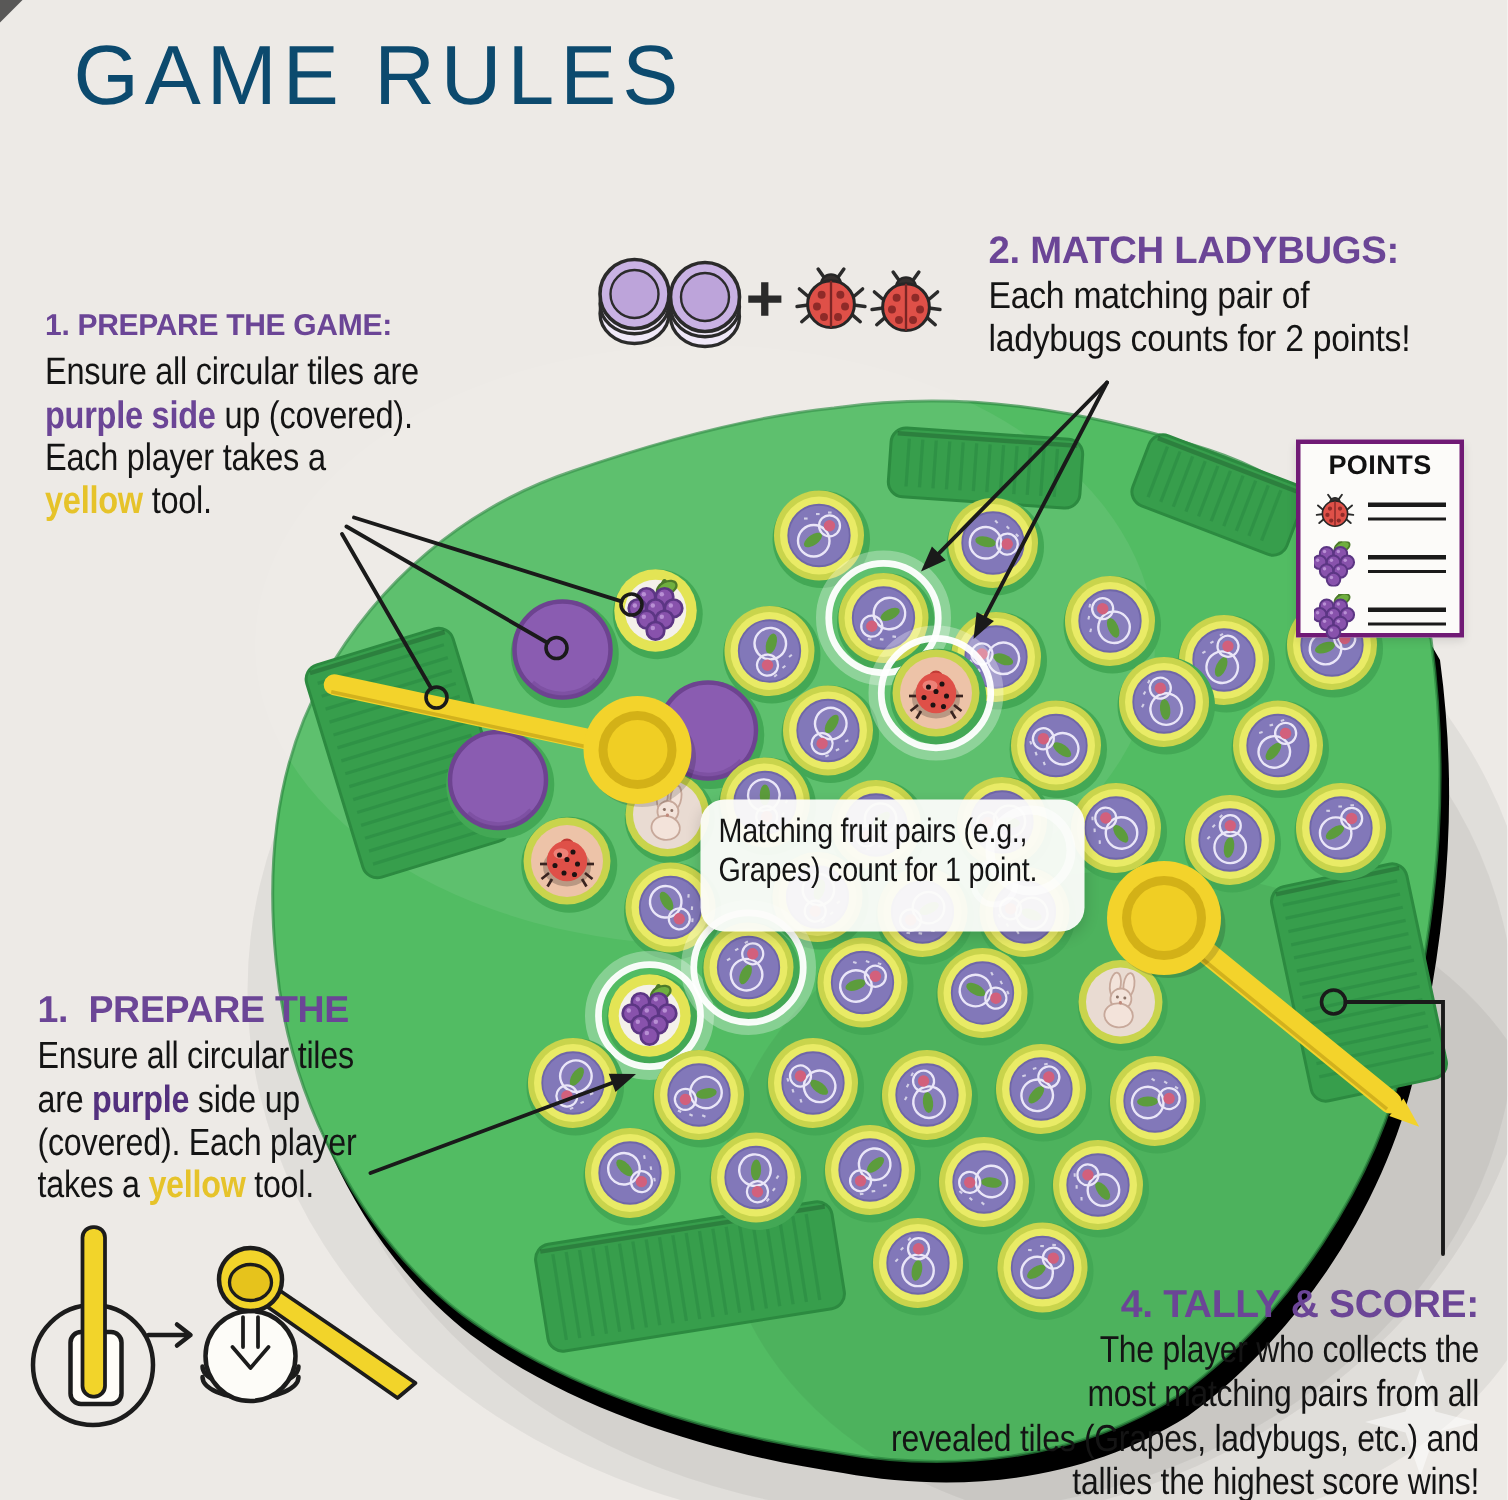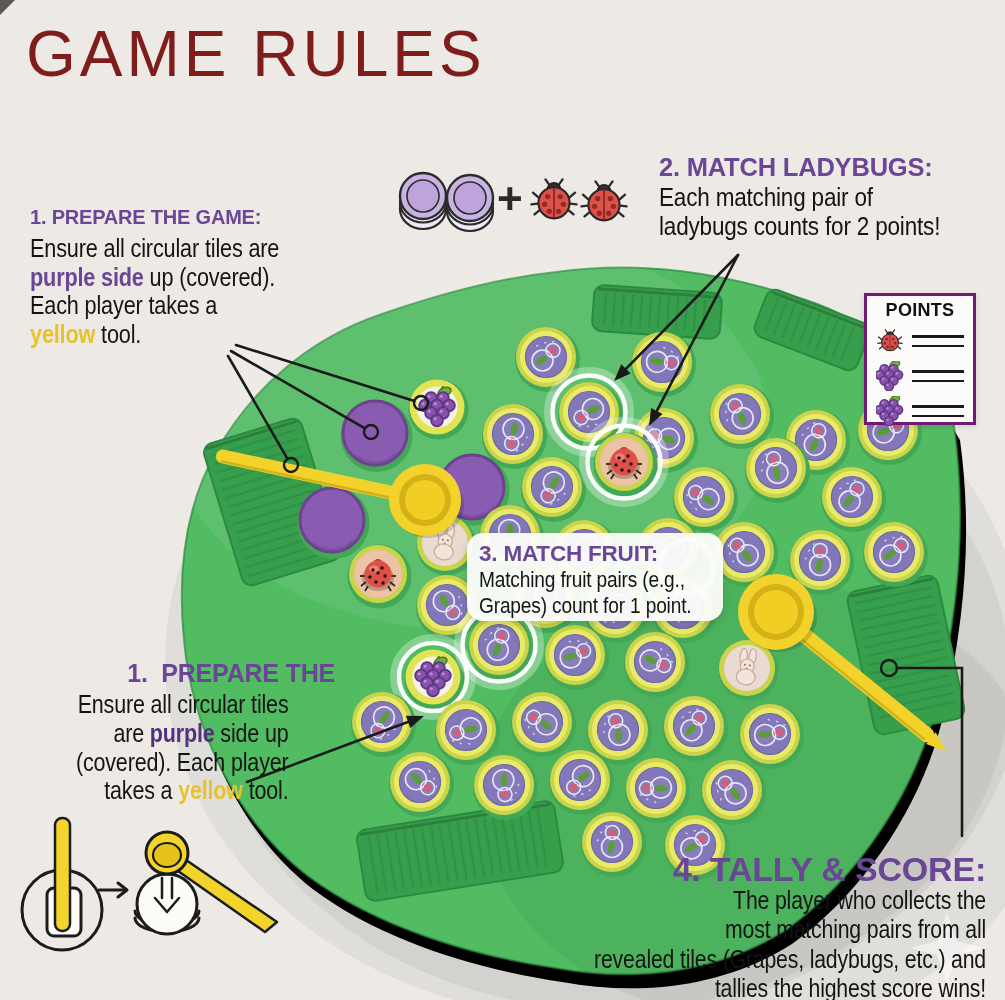--- a/index.html
+++ b/index.html
@@ -1,19 +1,19 @@
 <!DOCTYPE html>
 <html><head>
 <meta charset="utf-8">
 <style>
   html,body{margin:0;padding:0;}
   .stage{position:relative;width:1005px;height:1000px;background:#edeae6;overflow:hidden;
          font-family:"Liberation Sans", sans-serif;}
   .abs{position:absolute;}
-  .title{font-size:64px;letter-spacing:4px;color:#7f1d1d;font-weight:400;line-height:1;}
+  .title{font-size:56px;letter-spacing:4px;color:#0c4a6e;font-weight:400;line-height:1;margin-left:23px;}
   .hd{font-weight:bold;color:#6b4596;letter-spacing:-0.2px;}
   .body-txt{color:#141414;letter-spacing:-0.2px;}
   .cond{transform:scaleX(0.85);transform-origin:left top;}
   .cond-r{transform:scaleX(0.85);transform-origin:right top;}
   .seg-p{color:#6b4596;font-weight:bold;}
   .seg-pb{color:#53307e;font-weight:bold;}
   .seg-y{color:#e6c32a;font-weight:bold;}
   .line{white-space:nowrap;}
   #s1{left:30px;top:202px;width:340px;}
   #s1 .hd{font-size:20px;line-height:30px;}
@@ -32,25 +32,25 @@
   .pc-line{height:2.6px;background:#1a1a1a;width:52px;}
   #s3-box{left:467px;top:533px;width:256px;height:88px;border-radius:16px;
           background:rgba(252,252,250,0.95);box-shadow:0 3px 10px rgba(0,0,0,0.16);
           padding:8px 12px;box-sizing:border-box;overflow:hidden;}
   #s3-box .hd{font-size:22.5px;line-height:26px;}
   #s3-box .body-txt{font-size:22.5px;line-height:25.5px;}
   .wm1{position:absolute;right:6px;top:4px;width:48px;height:48px;border:6px solid rgba(255,255,255,0.55);
        border-radius:50%;}
   .wm2{position:absolute;right:44px;top:40px;width:24px;height:24px;border:4px solid rgba(255,255,255,0.45);
        border-radius:50%;}
-  #s1b{left:25px;top:658px;width:310px;text-align:right;}
+  #s1b{left:25px;top:658px;width:310px;}
   #s1b .hd{font-size:25px;line-height:30px;}
   #s1b .body-txt{font-size:25.3px;line-height:28.8px;margin-top:2px;}
   #s4{left:520px;top:854px;width:466px;text-align:right;}
-  #s4 .hd{font-size:34px;line-height:31px;text-align:right;}
+  #s4 .hd{font-size:26px;line-height:31px;text-align:right;}
   #s4 .body-txt{font-size:25px;line-height:29.4px;margin-top:1px;}
   #diag-svg{left:14px;top:810px;}
   svg{display:block;}
 </style>
 </head>
 <body>
 
 <div class="stage">
 
   <svg id="board-svg" class="abs" style="left:0;top:0" width="1005" height="1000" viewBox="0 0 1005 1000">
@@ -1068,21 +1068,20 @@
             <div class="pc-line"></div>
             <div class="pc-line"></div>
           </div>
         </div>
       </div>
   </div>
 
   <div id="s3-box" class="abs">
     <div class="wm1"></div>
     <div class="wm2"></div>
-    <div class="hd">3. MATCH FRUIT:</div>
     <div class="body-txt cond">
         <div class="line"><span>Matching fruit pairs (e.g.,</span></div>
         <div class="line"><span>Grapes) count for 1 point.</span></div>
       </div>
   </div>
 
   <div id="s1b" class="abs">
     <div class="hd">1.&nbsp; PREPARE THE</div>
     <div class="body-txt cond">
         <div class="line"><span>Ensure all circular tiles</span></div>

